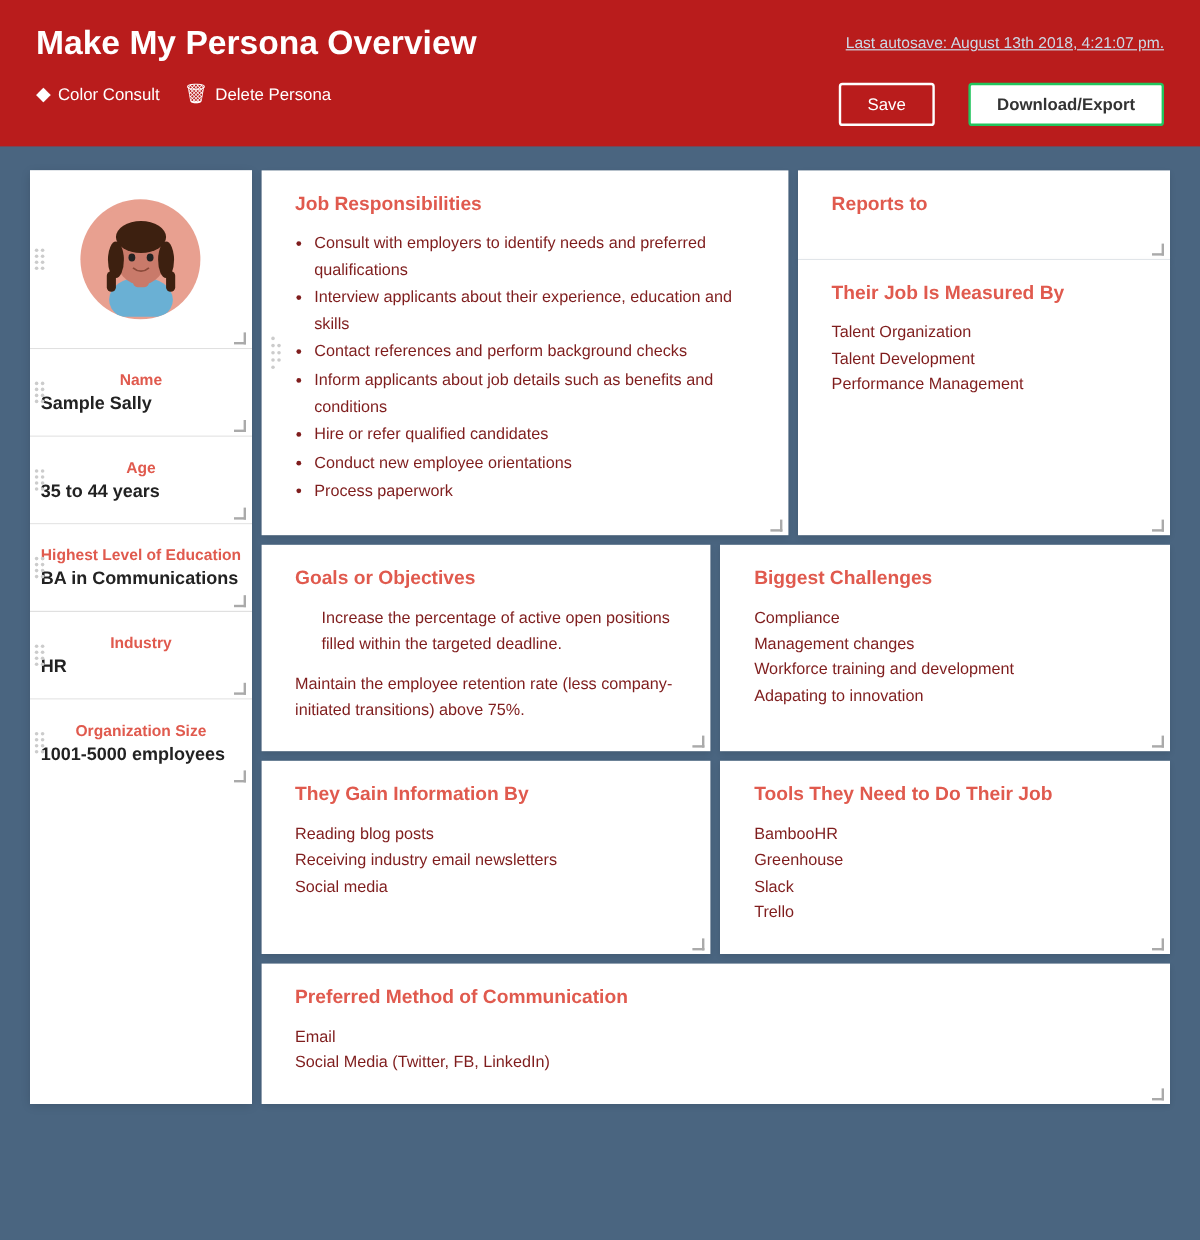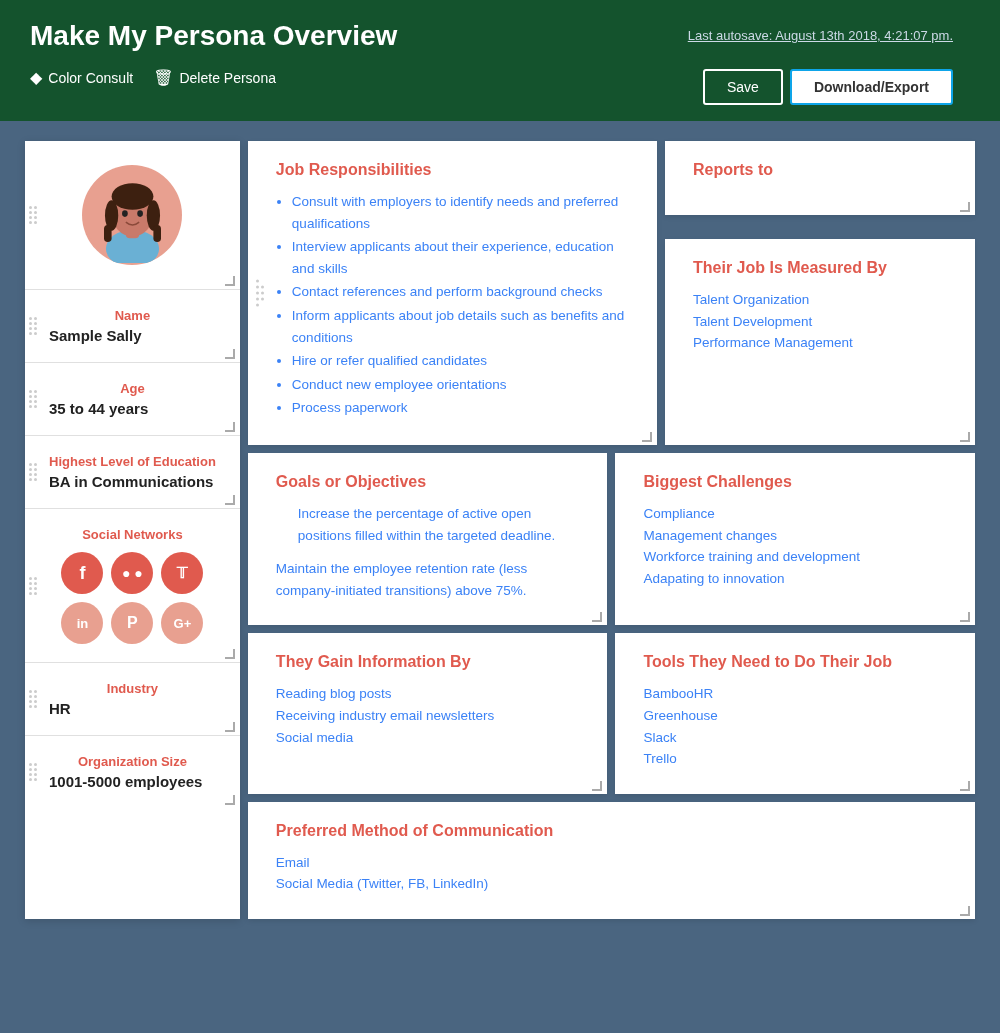--- a/index.html
+++ b/index.html
@@ -5,22 +5,22 @@
     * { box-sizing: border-box; margin: 0; padding: 0; }
     body {
       font-family: Arial, Helvetica, sans-serif;
       background: #4a6580;
       min-height: 1033px;
       width: 1000px;
     }
 
     
     .header {
-      background: #14532d;
-      padding: 20px 47px 0 30px;
+      background: #b91c1c;
+      padding: 20px 30px 0 30px;
     }
     .header-top {
       display: flex;
       justify-content: space-between;
       align-items: flex-start;
       margin-bottom: 16px;
     }
     .header-title {
       color: white;
       font-size: 28px;
@@ -58,39 +58,39 @@
       background: transparent;
       border: 2px solid white;
       color: white;
       padding: 8px 22px;
       font-size: 14px;
       cursor: pointer;
       border-radius: 3px;
     }
     .btn-download {
       background: white;
-      border: 2px solid #0ea5e9;
+      border: 2px solid #22c55e;
       color: #333;
       padding: 8px 22px;
       font-size: 14px;
       cursor: pointer;
       border-radius: 3px;
       font-weight: 600;
     }
 
     
     .main-content {
       padding: 20px 25px;
       display: flex;
       gap: 8px;
     }
 
     .card {
       background: white;
-      padding: 18px 24px;
+      padding: 18px 9px;
       border-bottom: 1px solid #e0e0e0;
       position: relative;
     }
     .card:last-child {
       border-bottom: none;
     }
     .left-column-wrapper {
       background: white;
       box-shadow: 0 2px 8px rgba(0,0,0,0.15);
     }
@@ -222,21 +222,21 @@
     .grid-card-title {
       color: #e05a4e;
       font-size: 16px;
       font-weight: 700;
       margin-bottom: 12px;
     }
 
     .grid-card p,
     .grid-card li {
       font-size: 13.5px;
-      color: #3b82f6;
+      color: #7f1d1d;
       line-height: 1.6;
     }
 
     .grid-card ul {
       padding-left: 16px;
     }
 
     .grid-card ul li {
       margin-bottom: 2px;
     }
@@ -268,21 +268,21 @@
     <div class="header-actions">
       <div class="header-action-item">
         <span class="header-action-icon">◆</span>
         <span>Color Consult</span>
       </div>
       <div class="header-action-item">
         <span class="header-action-icon">🗑</span>
         <span>Delete Persona</span>
       </div>
     </div>
-    <div style="display:flex; gap:7px;">
+    <div style="display:flex; gap:28px;">
       <button class="btn-save">Save</button>
       <button class="btn-download">Download/Export</button>
     </div>
   </div>
 </div>
 
 <div class="main-content">
 
   <div class="left-column-wrapper">
 
@@ -350,42 +350,20 @@
         <span></span>
           <span></span>
           <span></span>
           <span></span>
       </div>
       <div class="card-label">Highest Level of Education</div>
       <div class="card-value">BA in Communications</div>
       <div class="resize-handle"></div>
     </div>
 
-    <div class="card social-card">
-      <div class="drag-dots">
-        <span></span>
-          <span></span>
-          <span></span>
-          <span></span>
-      </div>
-      <div class="card-label">Social Networks</div>
-      <div class="social-icons">
-        <div class="social-row">
-          <div class="social-icon">f</div>
-          <div class="social-icon" style="font-size:14px; font-weight:400;">●&nbsp;●</div>
-          <div class="social-icon" style="font-size:15px;">𝕋</div>
-        </div>
-        <div class="social-row">
-          <div class="social-icon faded" style="font-size:13px; font-weight:700;">in</div>
-          <div class="social-icon faded" style="font-size:16px;">P</div>
-          <div class="social-icon faded" style="font-size:13px; font-weight:700;">G+</div>
-        </div>
-      </div>
-      <div class="resize-handle"></div>
-    </div>
 
     <div class="card">
       <div class="drag-dots">
         <span></span>
           <span></span>
           <span></span>
           <span></span>
       </div>
       <div class="card-label">Industry</div>
       <div class="card-value">HR</div>
@@ -429,21 +407,21 @@
           <li>Consult with employers to identify needs and preferred qualifications</li>
           <li>Interview applicants about their experience, education and skills</li>
           <li>Contact references and perform background checks</li>
           <li>Inform applicants about job details such as benefits and conditions</li>
           <li>Hire or refer qualified candidates</li>
           <li>Conduct new employee orientations</li>
           <li>Process paperwork</li>
         </ul>
         <div class="resize-handle"></div>
       </div>
-      <div style="display:flex;flex-direction:column;gap:24px;flex:0 0 310px;">
+      <div style="display:flex;flex-direction:column;gap:0;flex:0 0 310px;">
 
         <div class="grid-card" style="flex:0 0 auto;">
           <div class="grid-card-title">Reports to</div>
           <div class="resize-handle"></div>
         </div>
 
         <div class="grid-card" style="flex:1;">
           <div class="grid-card-title">Their Job Is Measured By</div>
           <p>Talent Organization</p>
           <p>Talent Development</p>

